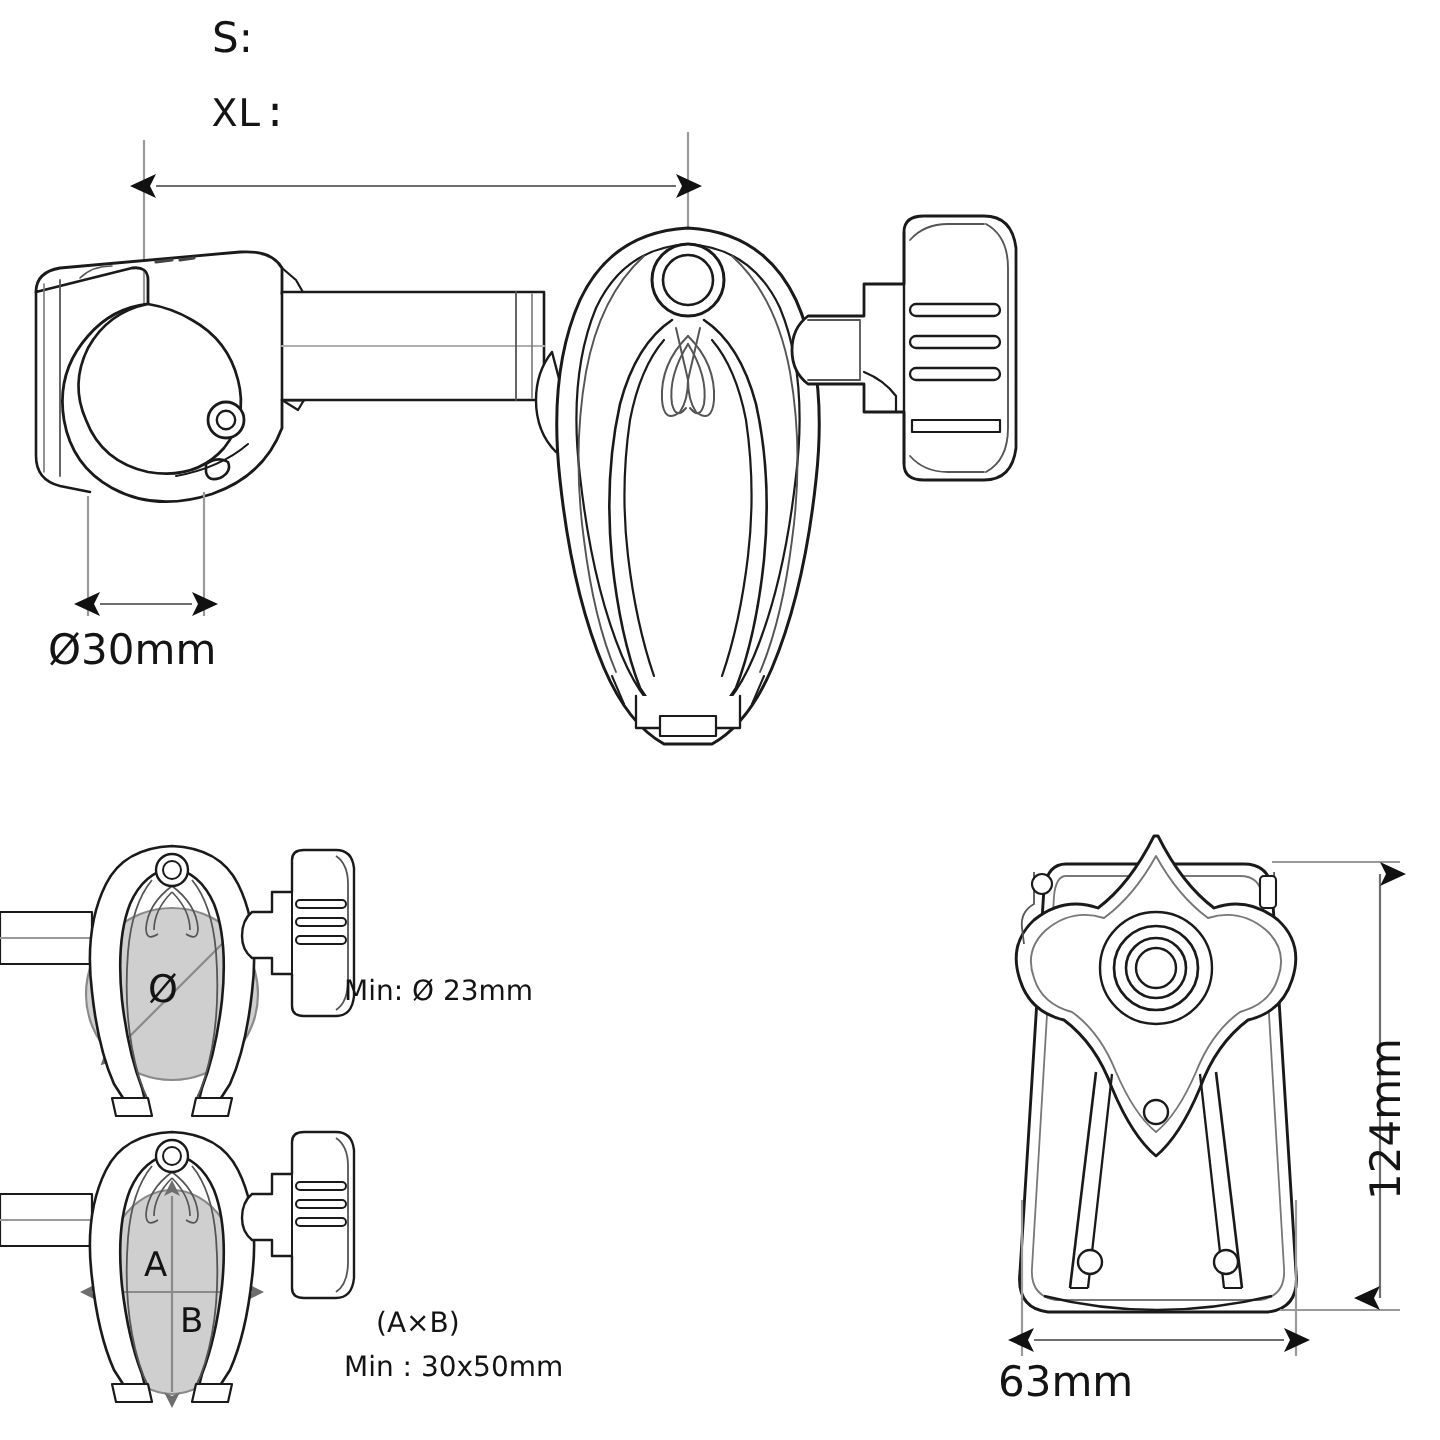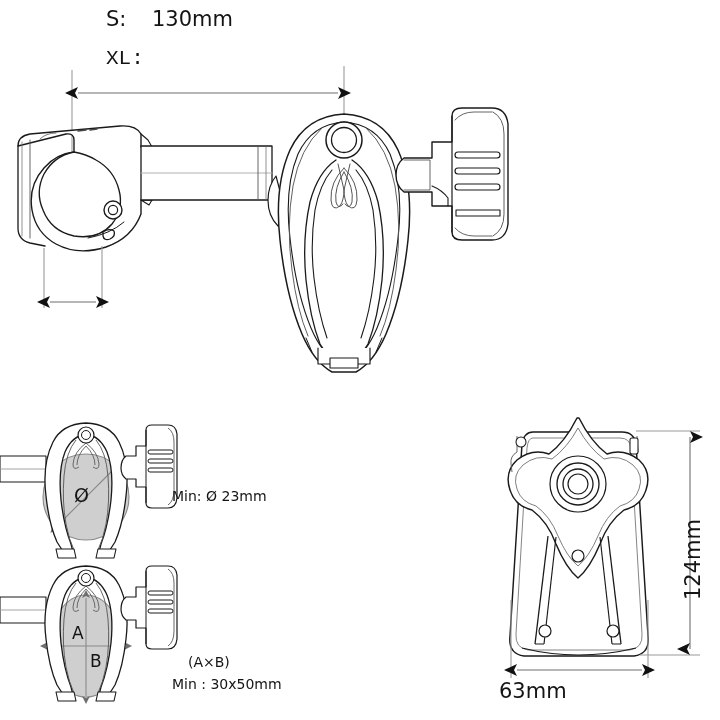--- a/index.html
+++ b/index.html
@@ -246,23 +246,23 @@
     </g>
 
     <g stroke="#9a9a9a" fill="none" stroke-width="1.1">
       <line x1="511" y1="600" x2="511" y2="678"></line>
       <line x1="648" y1="600" x2="648" y2="678"></line>
       <line x1="517" y1="670" x2="642" y2="670" marker-start="url(#arrL)" marker-end="url(#arrR)" stroke="#6e6e6e"></line>
     </g>
   </svg>
 
   <div class="lbl" style="left:106px;top:6px;"><span>S:</span></div>
-  <div class="lbl" style="left:152px;top:6px;"><span>130mm</span></div>
   <div class="lbl" style="left:106px;top:46px;font-family:Liberation Mono, monospace;"><span>XL:</span></div>
 
+  <div class="lbl" style="left:24px;top:312px;"><span>Ø30mm</span></div>
 
   <div class="lbl lbl-sm" style="left:172px;top:484px;"><span>Min: Ø 23mm</span></div>
 
   <div class="lbl lbl-sm" style="left:188px;top:650px;"><span>(A×B)</span></div>
   <div class="lbl lbl-sm" style="left:172px;top:672px;text-align:center;"><span>Min : 30x50mm</span></div>
 
   <div class="lbl rot" style="left:680px;top:600px;"><span>124mm</span></div>
 
   <div class="lbl" style="left:499px;top:678px;"><span>63mm</span></div>
 

